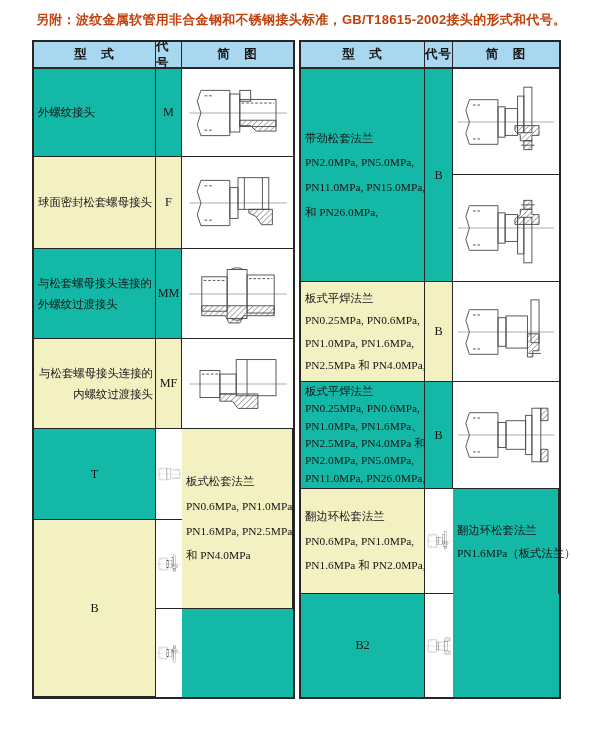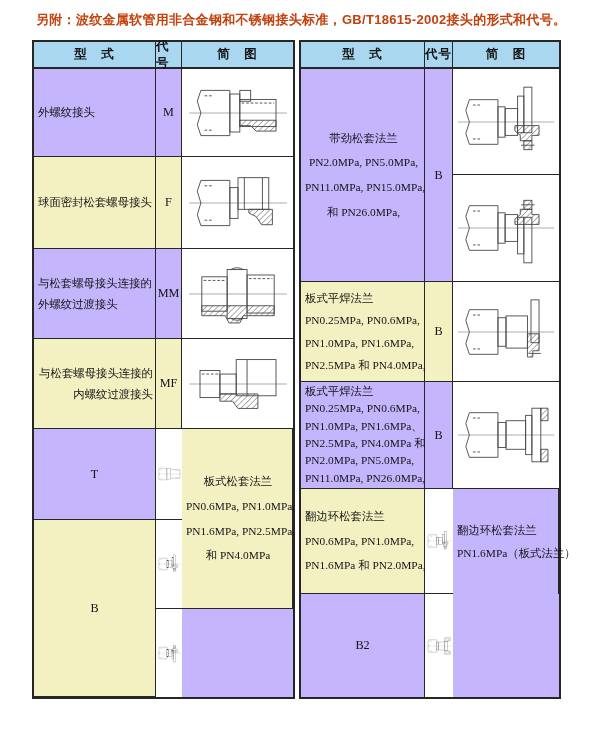--- a/index.html
+++ b/index.html
@@ -9,21 +9,21 @@
     font-family:"Liberation Serif", serif;
     color:#151515;
   }
   .title{
     position:absolute;left:36px;top:11px;width:545px;
     font-family:"Liberation Sans", sans-serif;
     font-size:13px;font-weight:bold;letter-spacing:.3px;color:#c2410c;
   }
   .tbl{
     position:absolute;top:40px;
-    display:grid;background:#c4b5fd;
+    display:grid;background:#14b8a6;
     border:2px solid #262626;
   }
   .tbl.left{
     left:32px;
     grid-template-columns:122px 26px 111px;
     grid-template-rows:27px 88px 92px 90px 90px 91px 89px 88px;
   }
   .tbl.right{
     left:299px;
     grid-template-columns:124px 28px 106px;
@@ -49,21 +49,21 @@
   }
   .dc{
     display:flex;align-items:center;justify-content:center;
     background:#fff;
   }
   .y{background:#f3f0c2;}
   .ln{white-space:nowrap;}
   .roomy .ln{line-height:2.15;}
   .mid .ln{line-height:1.95;}
   .tight .ln{line-height:1.52;}
-  .rs2{grid-row:span 2;text-align:center;}
+  .rs2{grid-row:span 2;}
   .defs{position:absolute;width:0;height:0;}
   svg.diag{display:block;}
 </style>
 </head>
 <body>
 
 <svg class="defs" aria-hidden="true">
   <defs>
     <pattern id="hp" patternUnits="userSpaceOnUse" width="4.5" height="4.5" patternTransform="rotate(45)">
       <line x1="0" y1="0" x2="0" y2="4.5" stroke="#5a5a5a" stroke-width="1.1"></line>

